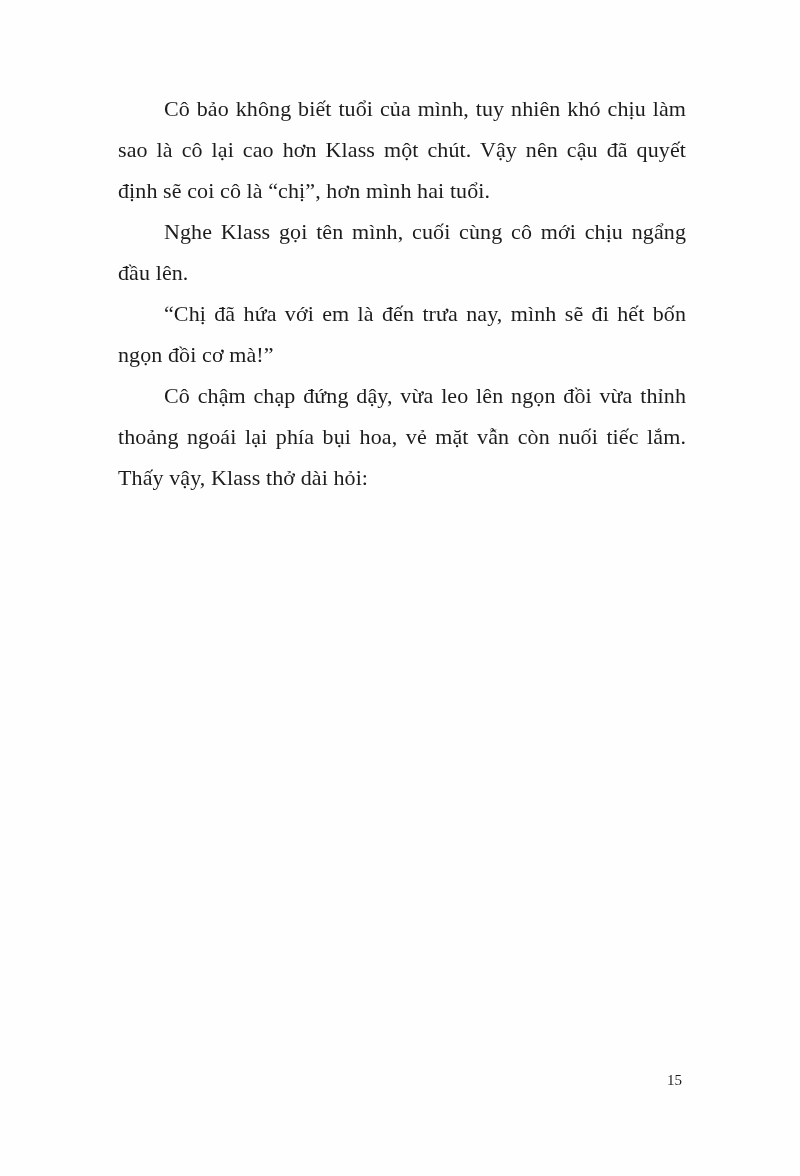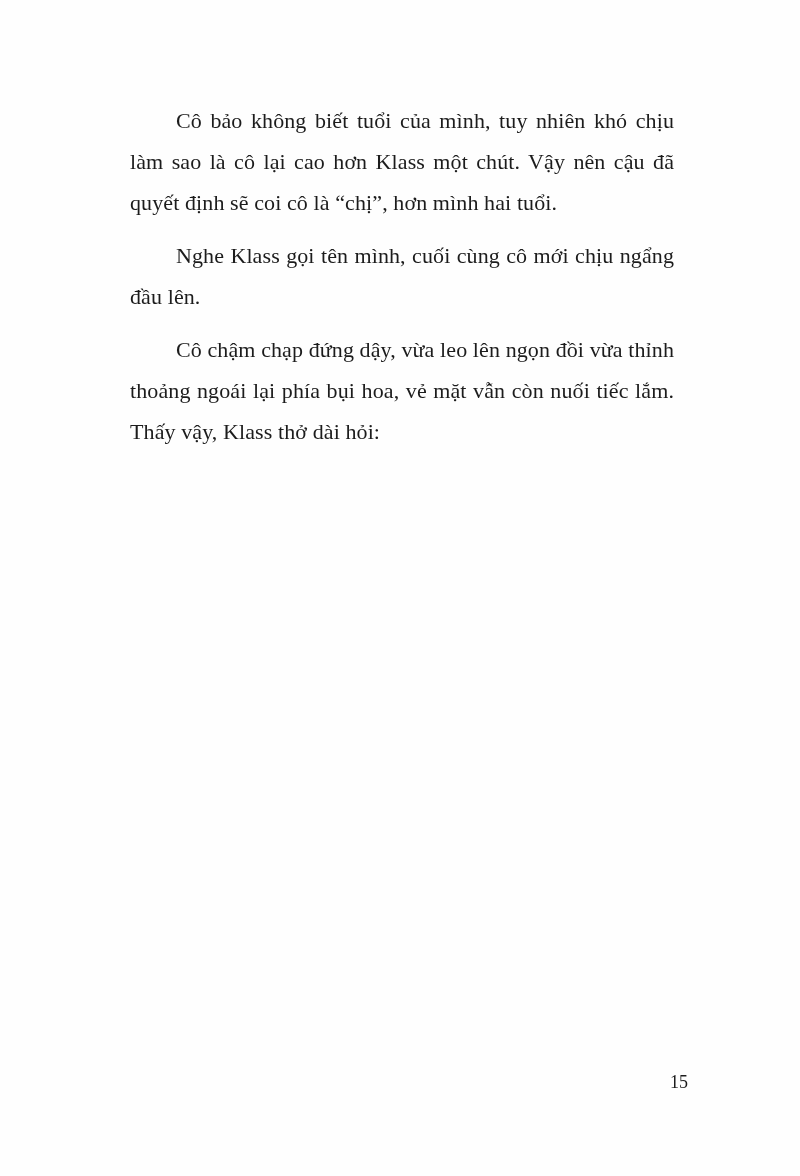--- a/index.html
+++ b/index.html
@@ -16,39 +16,40 @@
     font-family: "Liberation Serif", "DejaVu Serif", serif;
     color: #1c1c1c;
   }
   .text-block {
     position: absolute;
     top: 88px;
     left: 118px;
     width: 568px;
   }
   .text-block p {
-    margin: 12px;
+    margin: 0;
     font-size: 22px;
     line-height: 41px;
     text-align: justify;
     text-indent: 46px;
     letter-spacing: 0.1px;
     font-family: Liberation Serif, serif;
   }
   .page-number {
     position: absolute;
-    right: 112px;
+    right: 118px;
     top: 1072px;
-    font-size: 18px;
+    font-size: 15px;
     color: #1c1c1c;
   }
 </style>
 </head>
 <body>
 
 <div class="book-page">
   <div class="text-block">
     <p>Cô bảo không biết tuổi của mình, tuy nhiên khó chịu làm sao là cô lại cao hơn Klass một chút. Vậy nên cậu đã quyết định sẽ coi cô là “chị”, hơn mình hai tuổi.</p>
     <p>Nghe Klass gọi tên mình, cuối cùng cô mới chịu ngẩng đầu lên.</p>
+    <p>“Chị đã hứa với em là đến trưa nay, mình sẽ đi hết bốn ngọn đồi cơ mà!”</p>
     <p>Cô chậm chạp đứng dậy, vừa leo lên ngọn đồi vừa thỉnh thoảng ngoái lại phía bụi hoa, vẻ mặt vẫn còn nuối tiếc lắm. Thấy vậy, Klass thở dài hỏi:</p>
   </div>
   <div class="page-number">15</div>
 </div>
 
 </body></html>

